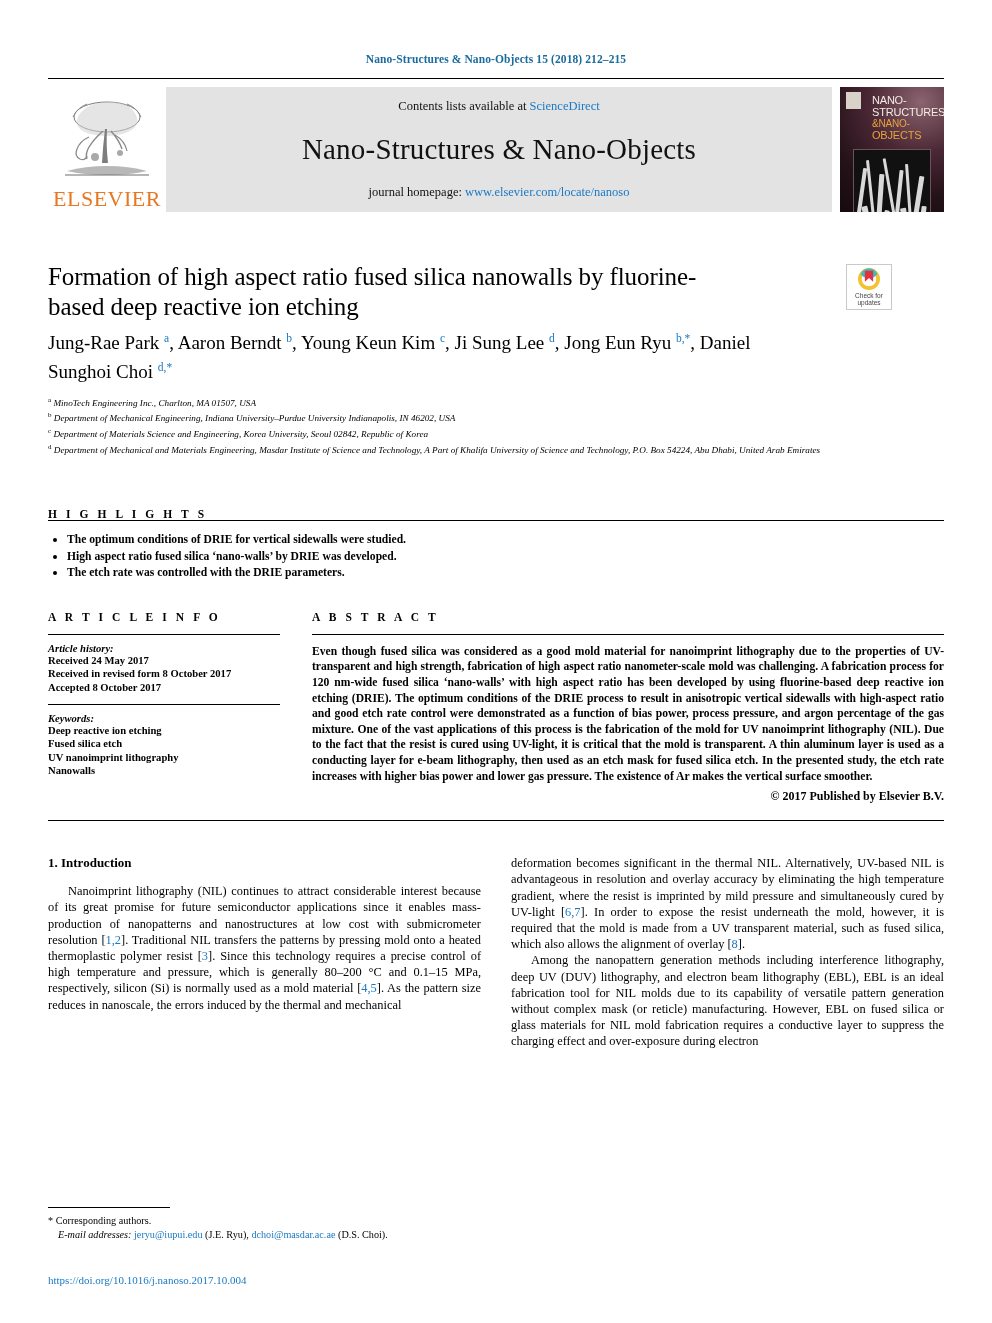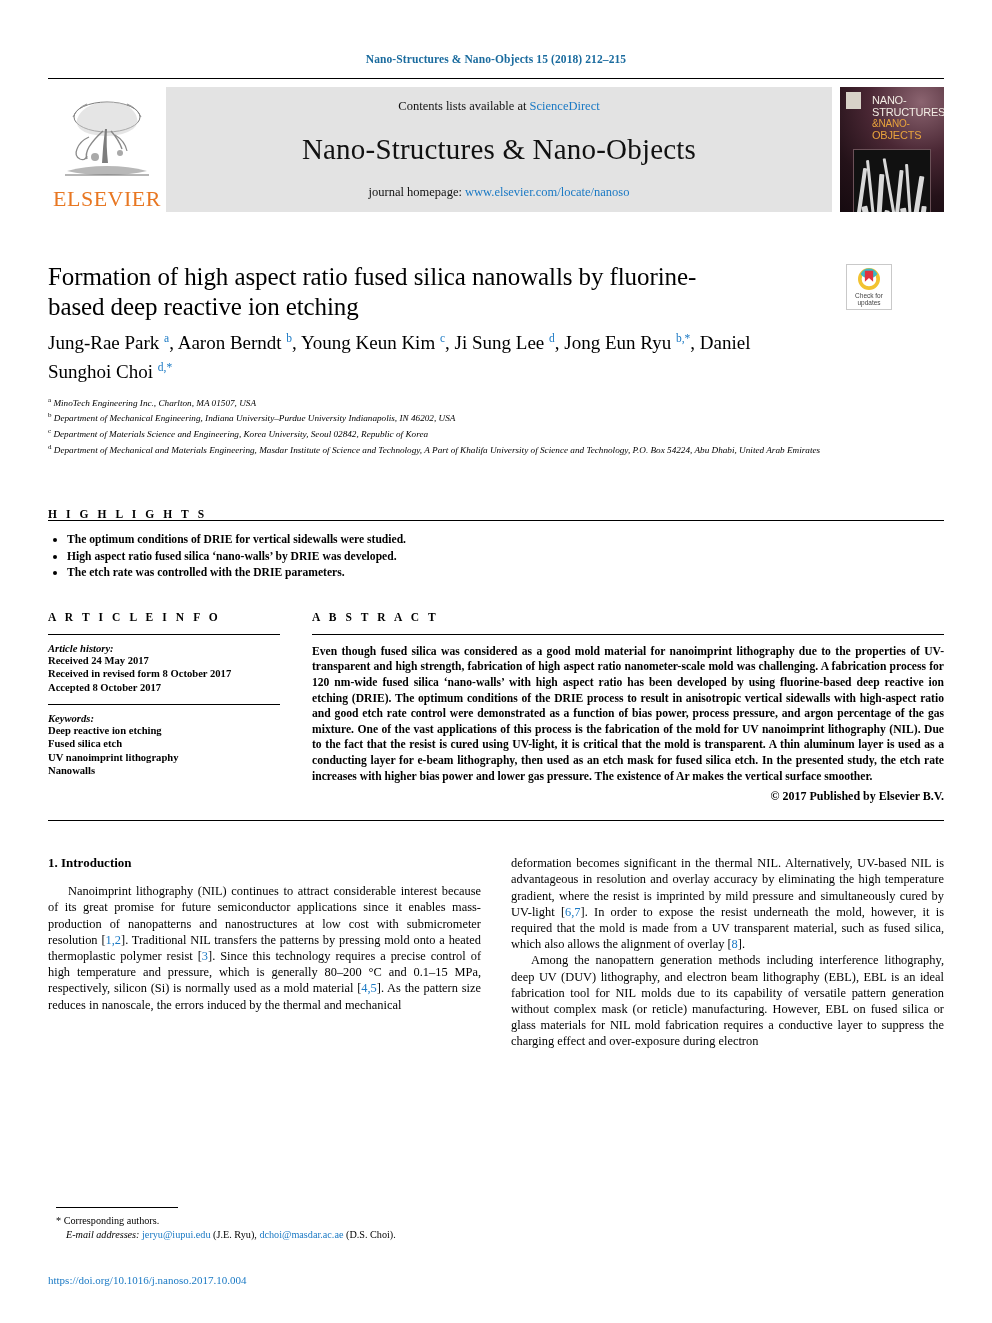--- a/index.html
+++ b/index.html
@@ -229,21 +229,21 @@
     text-indent: 20px;
     margin: 0;
     -webkit-hyphens: auto; hyphens: auto;
   }
   .para + .para { margin-top: 0; }
   .ref { color: #1a79c4; }
 
   
   .footnote {
     position: absolute;
-    left: 56px;
+    left: 48px;
     bottom: 82px;
     width: 433px;
   }
   .fn-rule { border-top: 1px solid #000; width: 122px; margin-bottom: 6px; }
   .fn-line { font-size: 10.2px; line-height: 13.4px; }
   .fn-line .ital { font-style: italic; }
   .mail { color: #1a79c4; }
 
   .docfoot {
     position: absolute;

